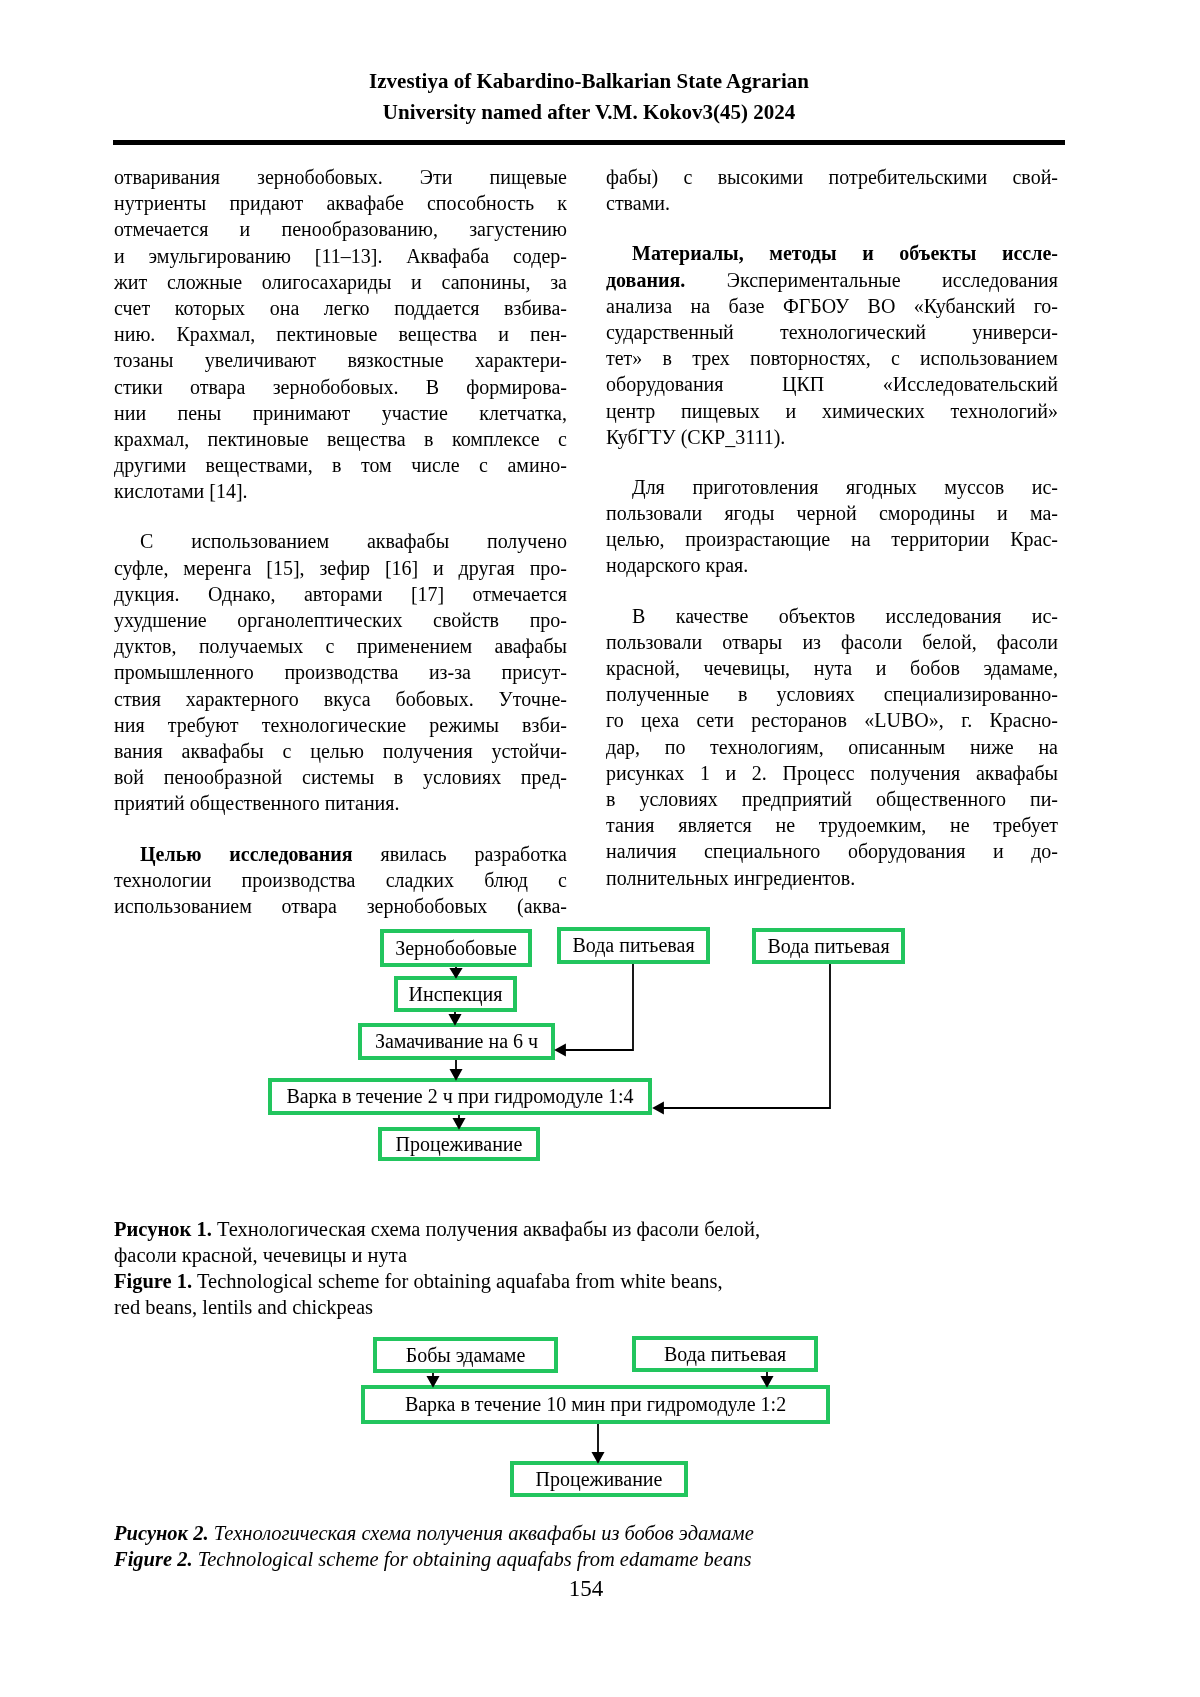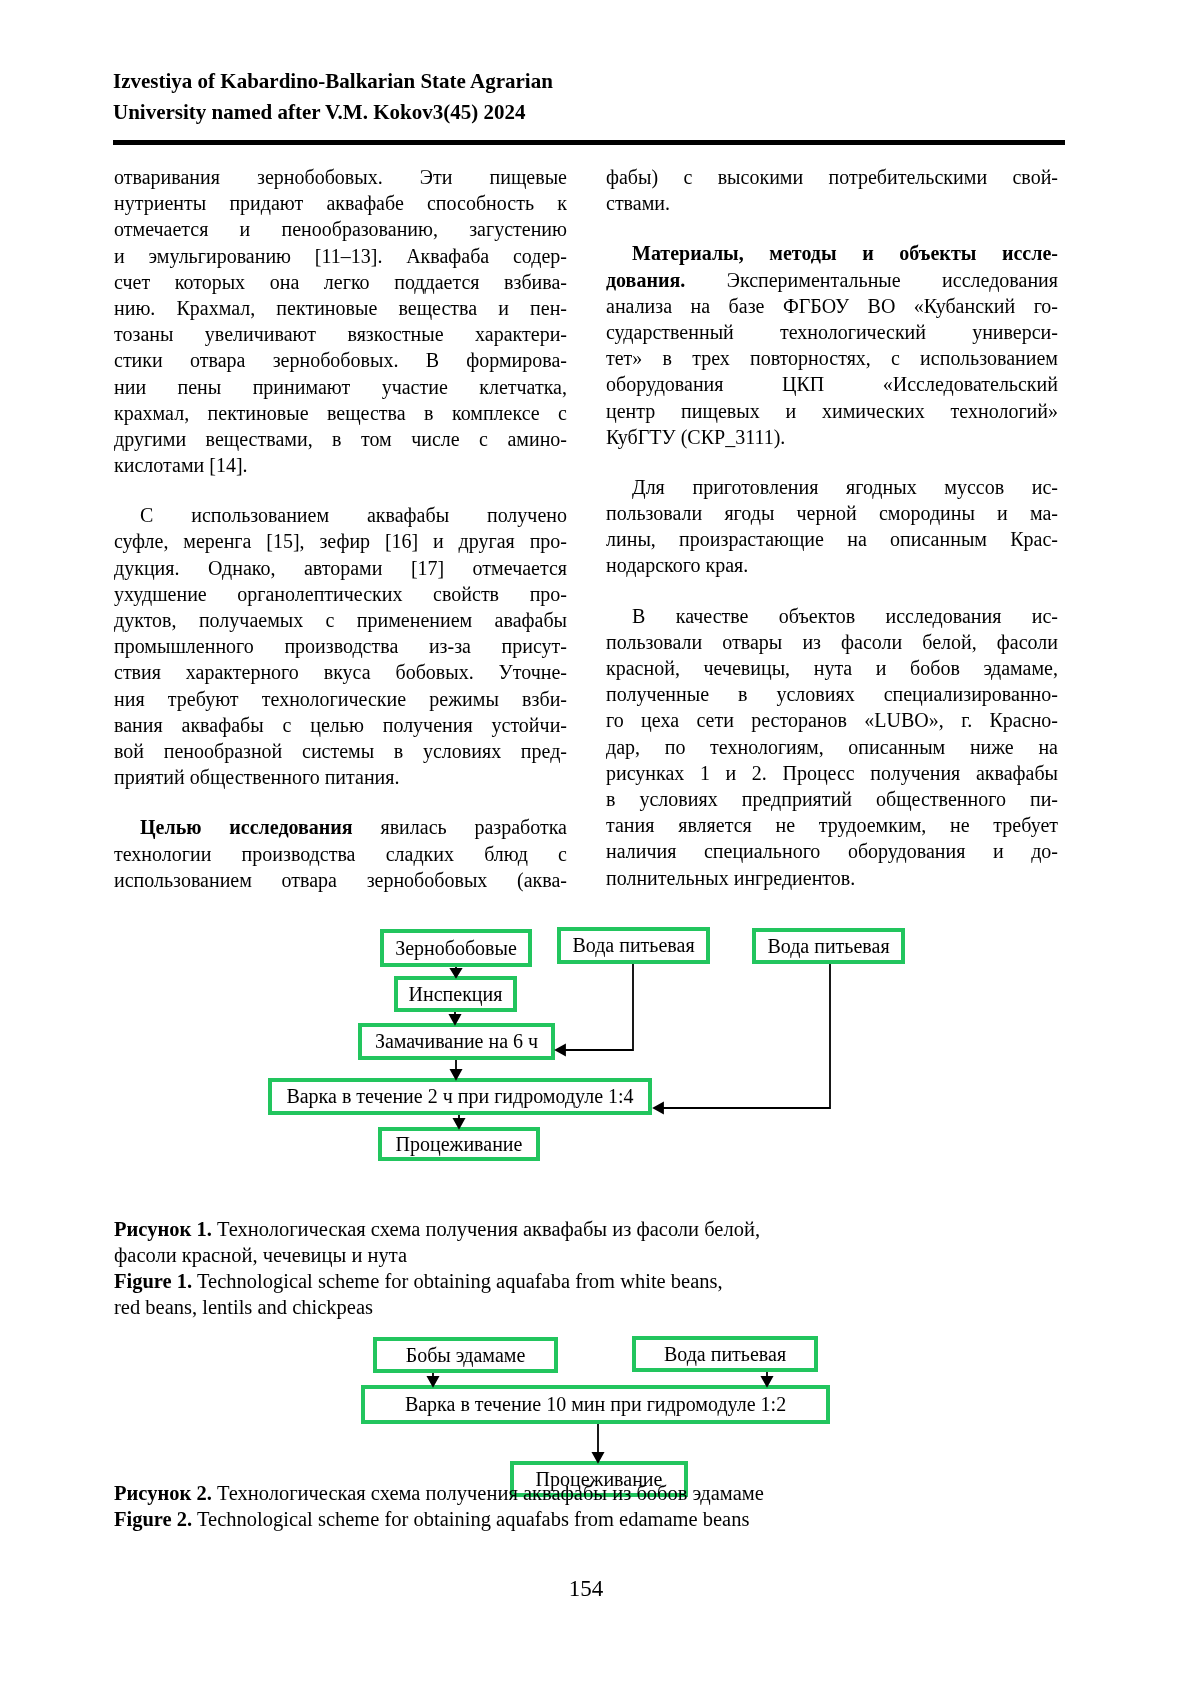--- a/index.html
+++ b/index.html
@@ -3,21 +3,21 @@
 <meta charset="utf-8">
 <style>
   html,body{margin:0;padding:0;background:#888;}
   .page{
     position:relative;width:1200px;height:1697px;background:#ffffff;
     font-family:"Liberation Serif","DejaVu Serif",serif;color:#000;
     margin:0 auto;overflow:hidden;
   }
   
   .hdr{position:absolute;left:113px;top:66px;width:952px;font-weight:bold;font-size:21px;line-height:31px;}
-  .hdr-row{display:flex;justify-content:flex-start;}
+  .hdr-row{display:flex;justify-content:center;}
   .hdr-rule{position:absolute;left:113px;top:140px;width:952px;height:5px;background:#000;}
   
   .col{position:absolute;top:164px;font-size:20px;}
   .col-left{left:114px;width:453px;}
   .col-right{left:606px;width:452px;}
   .tline{height:26.2px;line-height:26.2px;text-align:justify;text-align-last:justify;white-space:normal;overflow:visible;}
   .tline.plast{text-align-last:left;}
   .tline.ind{text-indent:26px;margin-top:24px;}
   .b{font-weight:bold;}
   
@@ -46,20 +46,21 @@
       <span>3(45) 2024</span>
     </div>
   </div>
   <div class="hdr-rule"></div>
 
   <div class="col col-left" id="col-left">
       <div class="tline"><span>отваривания зернобобовых. Эти пищевые</span></div>
       <div class="tline"><span>нутриенты придают аквафабе способность к</span></div>
       <div class="tline"><span>отмечается и пенообразованию, загустению</span></div>
       <div class="tline"><span>и эмульгированию [11–13]. Аквафаба содер-</span></div>
+      <div class="tline"><span>жит сложные олигосахариды и сапонины, за</span></div>
       <div class="tline"><span>счет которых она легко поддается взбива-</span></div>
       <div class="tline"><span>нию. Крахмал, пектиновые вещества и пен-</span></div>
       <div class="tline"><span>тозаны увеличивают вязкостные характери-</span></div>
       <div class="tline"><span>стики отвара зернобобовых. В формирова-</span></div>
       <div class="tline"><span>нии пены принимают участие клетчатка,</span></div>
       <div class="tline"><span>крахмал, пектиновые вещества в комплексе с</span></div>
       <div class="tline"><span>другими веществами, в том числе с амино-</span></div>
       <div class="tline plast"><span>кислотами [14].</span></div>
       <div class="tline ind"><span>С использованием аквафабы получено</span></div>
       <div class="tline"><span>суфле, меренга [15], зефир [16] и другая про-</span></div>
@@ -82,21 +83,21 @@
       <div class="tline ind"><span class="b">Материалы, методы и объекты иссле-</span></div>
       <div class="tline"><span class="b">дования.</span><span> Экспериментальные исследования</span></div>
       <div class="tline"><span>анализа на базе ФГБОУ ВО «Кубанский го-</span></div>
       <div class="tline"><span>сударственный технологический универси-</span></div>
       <div class="tline"><span>тет» в трех повторностях, с использованием</span></div>
       <div class="tline"><span>оборудования ЦКП «Исследовательский</span></div>
       <div class="tline"><span>центр пищевых и химических технологий»</span></div>
       <div class="tline plast"><span>КубГТУ (СКР_3111).</span></div>
       <div class="tline ind"><span>Для приготовления ягодных муссов ис-</span></div>
       <div class="tline"><span>пользовали ягоды черной смородины и ма-</span></div>
-      <div class="tline"><span>лины, произрастающие на описанным Крас-</span></div>
+      <div class="tline"><span>целью, произрастающие на территории Крас-</span></div>
       <div class="tline plast"><span>нодарского края.</span></div>
       <div class="tline ind"><span>В качестве объектов исследования ис-</span></div>
       <div class="tline"><span>пользовали отвары из фасоли белой, фасоли</span></div>
       <div class="tline"><span>красной, чечевицы, нута и бобов эдамаме,</span></div>
       <div class="tline"><span>полученные в условиях специализированно-</span></div>
       <div class="tline"><span>го цеха сети ресторанов «LUBO», г. Красно-</span></div>
       <div class="tline"><span>дар, по технологиям, описанным ниже на</span></div>
       <div class="tline"><span>рисунках 1 и 2. Процесс получения аквафабы</span></div>
       <div class="tline"><span>в условиях предприятий общественного пи-</span></div>
       <div class="tline"><span>тания является не трудоемким, не требует</span></div>
@@ -148,20 +149,20 @@
         <polygon points="593,1453 603,1453 598,1462"></polygon>
     </g>
   </svg>
 
   <div class="cap" style="top:1216px;" id="cap1">
       <div class="capline"><span class="b">Рисунок 1.</span><span> Технологическая схема получения аквафабы из фасоли белой,</span></div>
       <div class="capline"><span>фасоли красной, чечевицы и нута</span></div>
       <div class="capline"><span class="b">Figure 1.</span><span> Technological scheme for obtaining aquafaba from white beans,</span></div>
       <div class="capline"><span>red beans, lentils and chickpeas</span></div>
     </div>
-  <div class="cap" style="top:1480px;" id="cap2">
+  <div class="cap" style="top:1520px;font-style:italic;" id="cap2">
       <div class="capline"><span class="b">Рисунок 2.</span><span> Технологическая схема получения аквафабы из бобов эдамаме</span></div>
       <div class="capline"><span class="b">Figure 2.</span><span> Technological scheme for obtaining aquafabs from edamame beans</span></div>
     </div>
 
   <div class="pageno">154</div>
 
 </div>
 
 </body></html>

